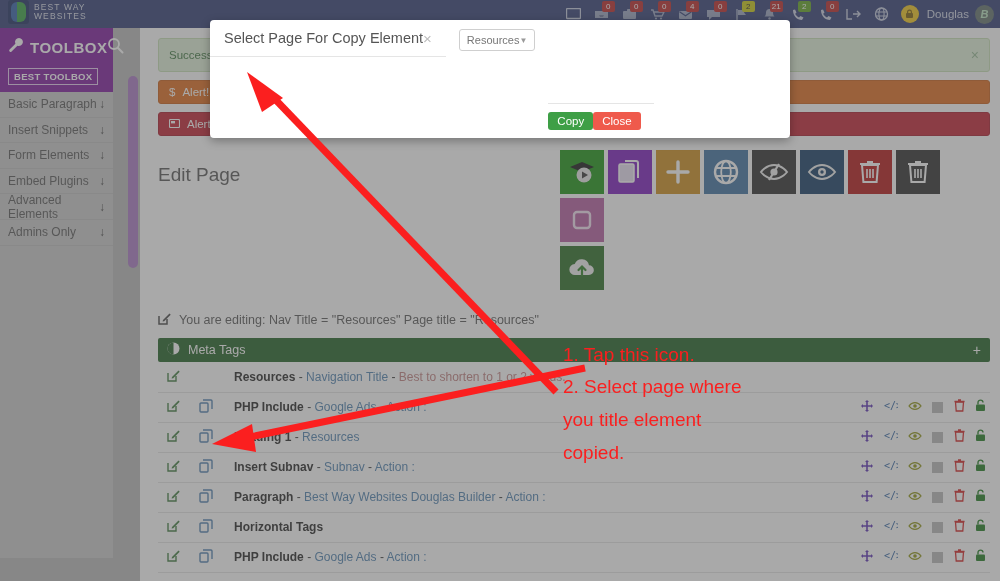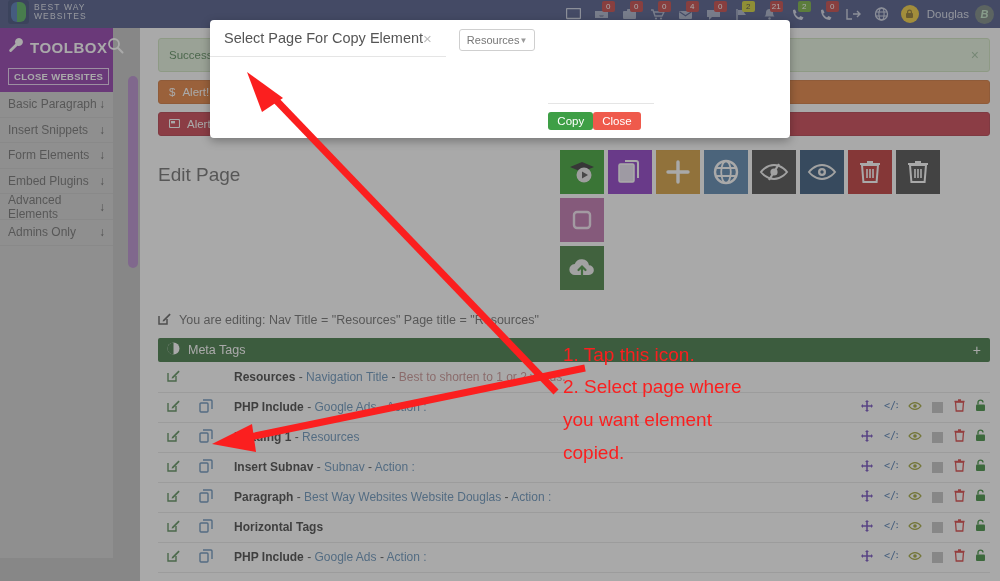--- a/index.html
+++ b/index.html
@@ -268,21 +268,21 @@
       </span>
       <span class="tb-title">TOOLBOX</span>
       <span class="tb-search">
         <svg width="17" height="17" viewBox="0 0 17 17">
             <circle cx="7" cy="7" r="5" fill="none" stroke="#fff" stroke-width="1.8"></circle>
             <path d="M10.8 10.8L15.5 15.5" stroke="#fff" stroke-width="2" stroke-linecap="round"></path>
           </svg>
       </span>
     </div>
     <div class="tb-close-wrap">
-      <span class="tb-close">CLOSE WEBSITES</span>
+      <span class="tb-close">BEST TOOLBOX</span>
     </div>
 
     <div class="tb-item">
       <span>Basic Paragraph</span>
       <span class="arr">↓</span>
     </div>
     <div class="tb-item">
       <span>Insert Snippets</span>
       <span class="arr">↓</span>
     </div>
@@ -571,21 +571,21 @@
                 </svg></span>
           </td>
           <td class="c-copy">
             <span><svg width="14" height="14" viewBox="0 0 14 14">
                   <rect x="1" y="4" width="8" height="9" rx="1" fill="none" stroke="#4b7fae" stroke-width="1.4"></rect>
                   <path d="M4 1h8a1 1 0 011 1v8" fill="none" stroke="#4b7fae" stroke-width="1.4"></path>
                 </svg></span>
           </td>
           <td class="c-label">
             <span class="lbl-strong">Paragraph</span>
-            <span> - </span><span class="lbl-link">Best Way Websites Website Douglas</span>
+            <span> - </span><span class="lbl-link">Best Way Websites Douglas Builder</span>
             <span> - </span><span class="lbl-link">Action :</span>
           </td>
           <td class="c-actions">
             <span class="act"><svg width="12" height="12" viewBox="0 0 12 12">
                   <path d="M6 0l2 2H6.8v3.2H10V4l2 2-2 2V6.8H6.8V10H8l-2 2-2-2h1.2V6.8H2V8L0 6l2-2v1.2h3.2V2H4z" fill="#5b2fb5"></path>
                 </svg></span>
             <span class="act"><svg width="14" height="11" viewBox="0 0 14 11">
                   <text x="0" y="9" font-size="10" font-family="monospace" fill="#2b5fa0">&lt;/&gt;</text>
                 </svg></span>
             <span class="act"><svg width="14" height="10" viewBox="0 0 14 10">
@@ -716,17 +716,17 @@
         <polygon points="247,72 283,98 262,112" fill="#fb1f1f"></polygon>
       </g>
 
       <g>
         <line x1="585" y1="368" x2="245" y2="438" stroke="#fb1f1f" stroke-width="7"></line>
         <polygon points="212,444 252,424 256,452" fill="#fb1f1f"></polygon>
       </g>
     </svg>
     <div class="anno-text" style="left:563px; top:340px;">1. Tap this icon.</div>
     <div class="anno-text" style="left:563px; top:372px;">2. Select page where</div>
-    <div class="anno-text" style="left:563px; top:405px;">you want element</div>
+    <div class="anno-text" style="left:563px; top:405px;">you title element</div>
     <div class="anno-text" style="left:563px; top:438px;">copied.</div>
   </div>
 
 </div>
 
 </body></html>

